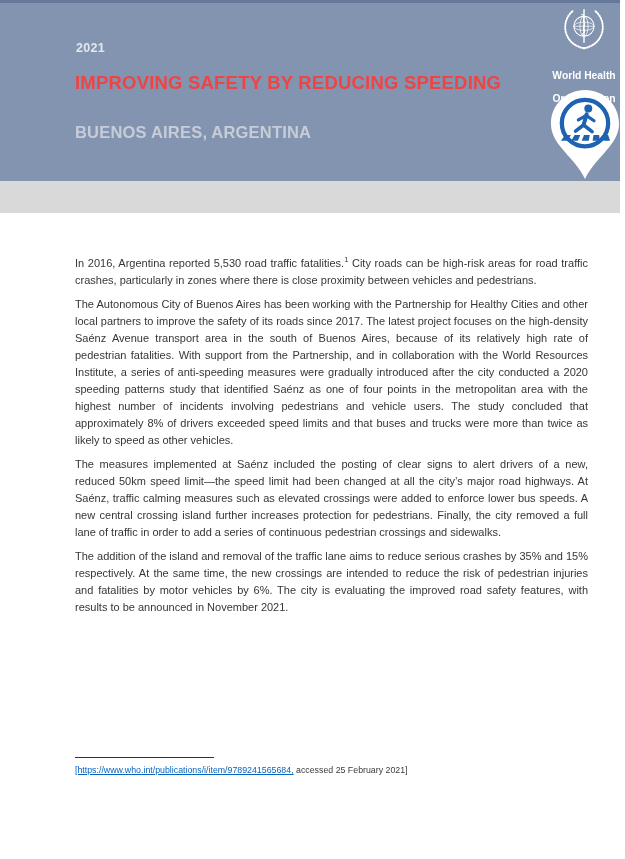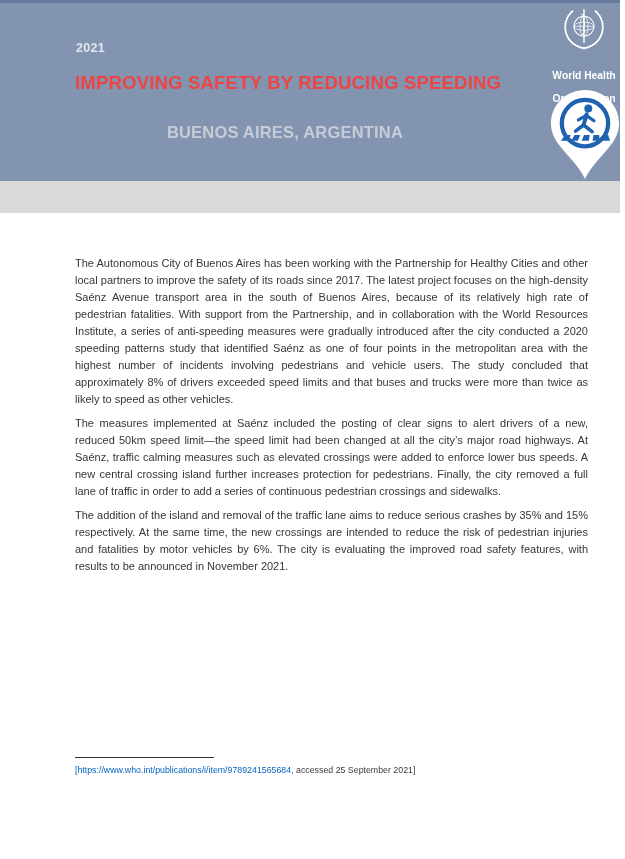--- a/index.html
+++ b/index.html
@@ -29,21 +29,21 @@
   .year{
     position:absolute;left:76px;top:41px;
     color:#E3E7ED;font-size:12.5px;font-weight:bold;letter-spacing:.3px;
   }
   .title{
     position:absolute;left:75px;top:72px;width:470px;
     color:#ef4444;font-size:18.5px;font-weight:bold;letter-spacing:.2px;
   }
   .subtitle{
     position:absolute;left:75px;top:123px;width:420px;
-    color:#C6CDD9;font-size:16.5px;font-weight:bold;letter-spacing:.2px;text-align:center;
+    color:#C6CDD9;font-size:16.5px;font-weight:bold;letter-spacing:.2px;
   }
   .who{
     position:absolute;left:548px;top:7px;width:72px;text-align:center;color:#fff;
   }
   .who svg{width:46px;height:44px;display:block;margin:0 auto;}
   .who-text{font-size:10.3px;font-weight:bold;line-height:11.5px;margin-top:19px;white-space:nowrap;}
   .pin{position:absolute;left:550px;top:88px;width:70px;height:93px;}
   .pin svg{width:70px;height:93px;display:block;}
   .pin-fill{fill:var(--icon-blue);}
   .pin-stroke{stroke:var(--icon-blue);fill:none;}
@@ -52,21 +52,21 @@
     position:absolute;left:75px;top:255px;width:513px;
     color:var(--body-text);font-size:11px;line-height:17px;text-align:justify;
   }
   .content p{margin:0 0 7px 0;}
   sup.fn-ref{font-size:7.5px;vertical-align:super;line-height:0;}
   .footnote{
     position:absolute;left:75px;top:757px;width:513px;
     color:#3A3A3A;font-size:8.8px;line-height:14.5px;
   }
   .fn-rule{width:139px;border-top:1px solid #333;margin:0 0 5px 0;height:0;}
-  .fn-link{color:var(--link-blue);cursor:pointer;}
+  .fn-link{color:var(--link-blue);text-decoration:underline;cursor:pointer;}
 </style>
 </head>
 <body>
 
 <div class="band-blue"></div>
 <div class="band-gray"></div>
 
 <div class="year">2021</div>
 <div class="title">IMPROVING SAFETY BY REDUCING SPEEDING</div>
 <div class="subtitle">BUENOS AIRES, ARGENTINA</div>
@@ -100,21 +100,22 @@
     <path class="pin-stroke" d="M35.5 38 L27 44.5" stroke-width="3.8" stroke-linecap="round"></path>
     <polygon class="pin-fill" points="16,48.5 22,48.5 18.5,54.5 11.5,54.5"></polygon>
     <polygon class="pin-fill" points="26,48.5 32,48.5 29.5,54.5 22.5,54.5"></polygon>
     <polygon class="pin-fill" points="36,48.5 42,48.5 41,54.5 33.5,54.5"></polygon>
     <polygon class="pin-fill" points="46,48.5 52,48.5 52.5,54.5 45,54.5"></polygon>
     <polygon class="pin-fill" points="56,48.5 61.5,48.5 63.5,54.5 56.5,54.5"></polygon>
   </svg>
 </div>
 
 <div class="content">
+  <p><span>In 2016, Argentina reported 5,530 road traffic fatalities.</span><sup class="fn-ref">1</sup><span> City roads can be high-risk areas for road traffic crashes, particularly in zones where there is close proximity between vehicles and pedestrians.</span></p>
   <p>The Autonomous City of Buenos Aires has been working with the Partnership for Healthy Cities and other local partners to improve the safety of its roads since 2017. The latest project focuses on the high-density Saénz Avenue transport area in the south of Buenos Aires, because of its relatively high rate of pedestrian fatalities. With support from the Partnership, and in collaboration with the World Resources Institute, a series of anti-speeding measures were gradually introduced after the city conducted a 2020 speeding patterns study that identified Saénz as one of four points in the metropolitan area with the highest number of incidents involving pedestrians and vehicle users. The study concluded that approximately 8% of drivers exceeded speed limits and that buses and trucks were more than twice as likely to speed as other vehicles.</p>
   <p>The measures implemented at Saénz included the posting of clear signs to alert drivers of a new, reduced 50km speed limit—the speed limit had been changed at all the city’s major road highways. At Saénz, traffic calming measures such as elevated crossings were added to enforce lower bus speeds. A new central crossing island further increases protection for pedestrians. Finally, the city removed a full lane of traffic in order to add a series of continuous pedestrian crossings and sidewalks.</p>
   <p>The addition of the island and removal of the traffic lane aims to reduce serious crashes by 35% and 15% respectively. At the same time, the new crossings are intended to reduce the risk of pedestrian injuries and fatalities by motor vehicles by 6%. The city is evaluating the improved road safety features, with results to be announced in November 2021.</p>
 </div>
 
 <div class="footnote">
   <div class="fn-rule"></div>
-  <div><a class="fn-link">[https://www.who.int/publications/i/item/9789241565684,</a><span> accessed 25 September 2021]</span></div>
+  <div><a class="fn-link">[https://www.who.int/publications/i/item/9789241565684,</a><span> accessed 25 February 2021]</span></div>
 </div>
 
 </body></html>

